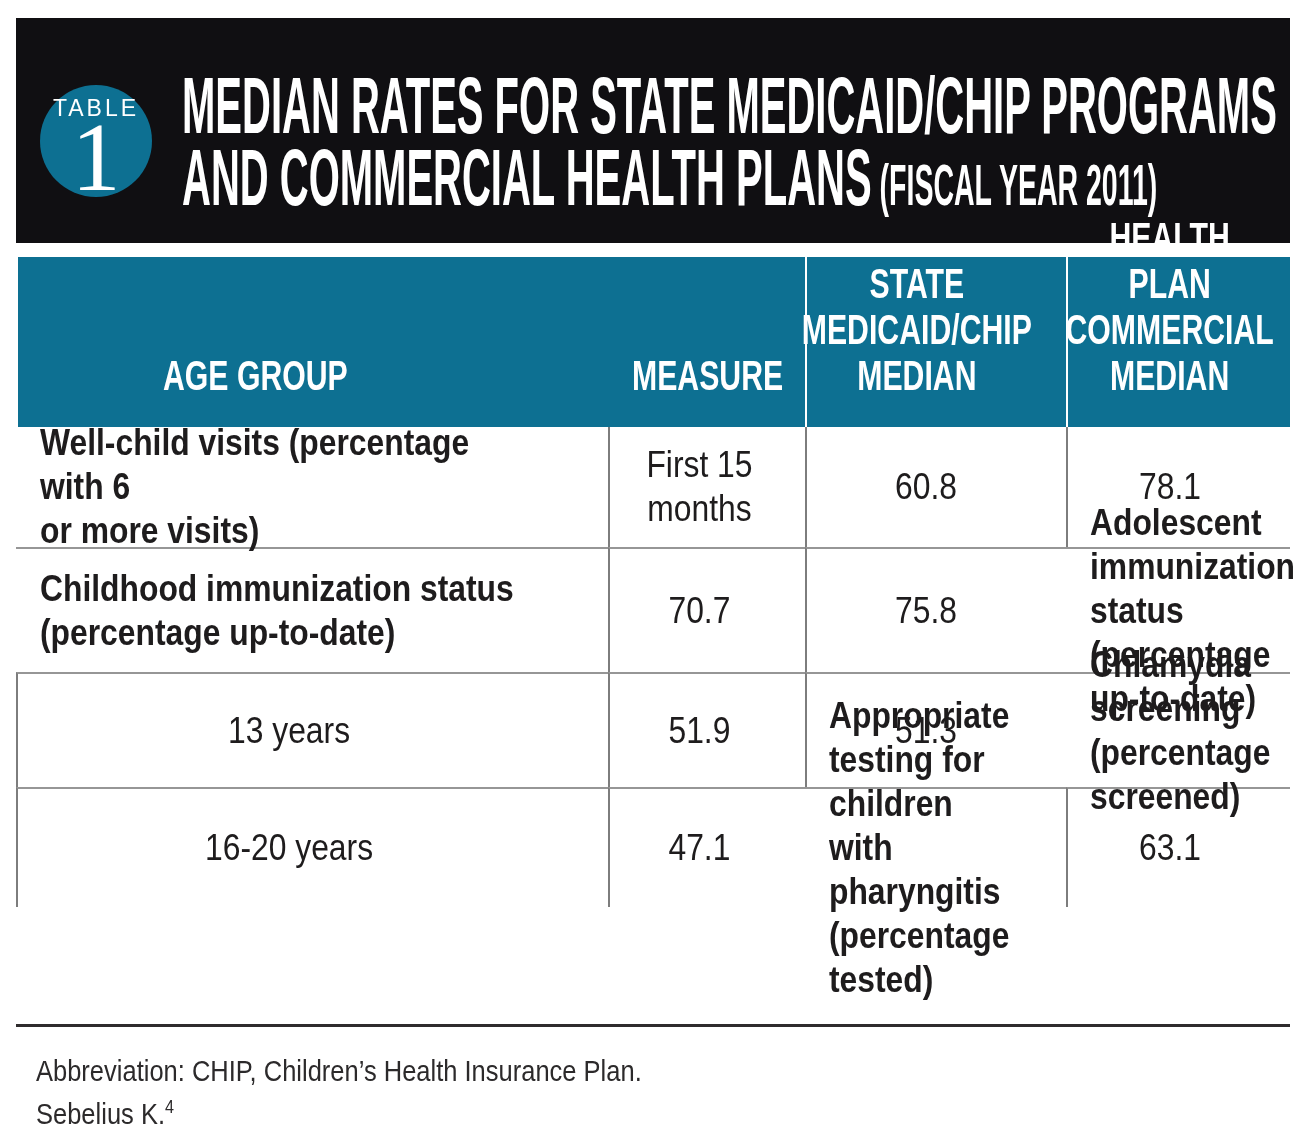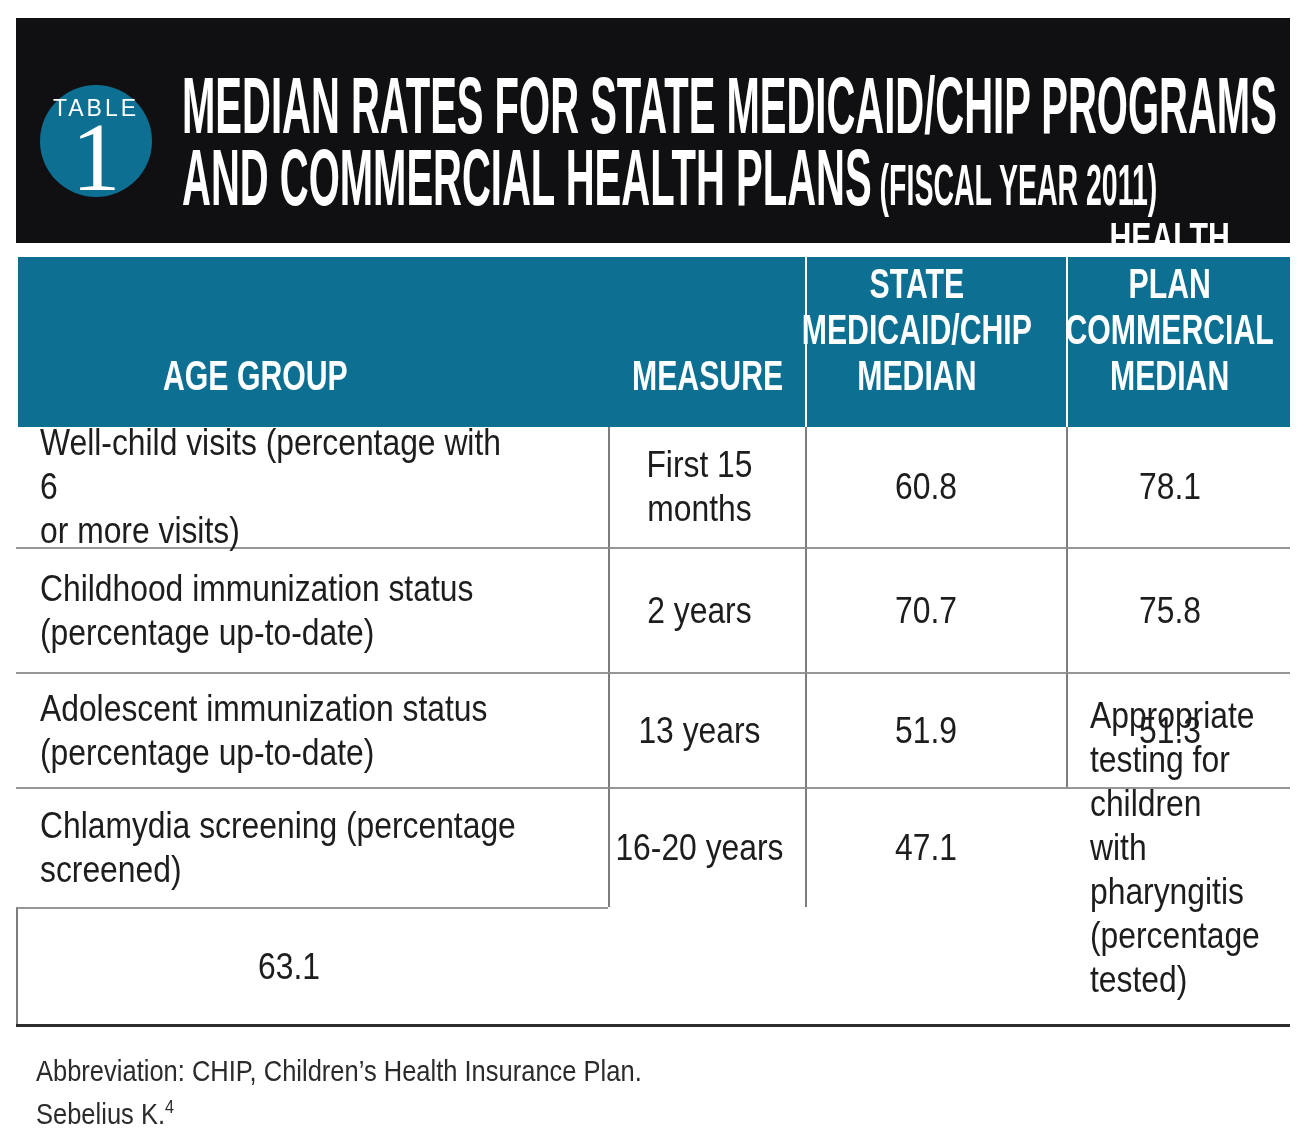--- a/index.html
+++ b/index.html
@@ -63,21 +63,21 @@
   }
   .bl-white { border-left: 2px solid #ffffff; }
   .bl-gray  { border-left: 2px solid #7d7d7d; }
   .bt-gray  { border-top: 2px solid #969696; }
 
   .bc {
     background: #fff; color: #1e1c1d;
     font-size: 37px; line-height: 44px;
     display: flex; align-items: center; min-width: 0;
   }
-  .bc.measure { font-weight: normal; padding-left: 24px; padding-right: 14px; }
+  .bc.measure { font-weight: bold; padding-left: 24px; padding-right: 14px; }
   .bc .sq-b-left {
     display: block; white-space: pre-line;
     width: 116.3%; transform: scaleX(0.86); transform-origin: left center;
   }
   .bc.center { justify-content: center; text-align: center; }
   .bc .sq-b-center {
     display: block; white-space: pre-line; text-align: center;
     width: 116.3%; margin-left: -8.15%;
     transform: scaleX(0.86); transform-origin: center center;
   }
@@ -139,23 +139,20 @@
     </div>
     <div class="bc center bl-gray">
       <span class="sq-b-center">78.1</span>
     </div>
 
     <div class="bc measure bt-gray">
       <span class="sq-b-left">Childhood immunization status
 (percentage up-to-date)</span>
     </div>
     <div class="bc center bl-gray bt-gray">
-      <span class="sq-b-center">2 years</span>
-    </div>
-    <div class="bc center bl-gray bt-gray">
       <span class="sq-b-center">70.7</span>
     </div>
     <div class="bc center bl-gray bt-gray">
       <span class="sq-b-center">75.8</span>
     </div>
 
     <div class="bc measure bt-gray">
       <span class="sq-b-left">Adolescent immunization status
 (percentage up-to-date)</span>
     </div>

